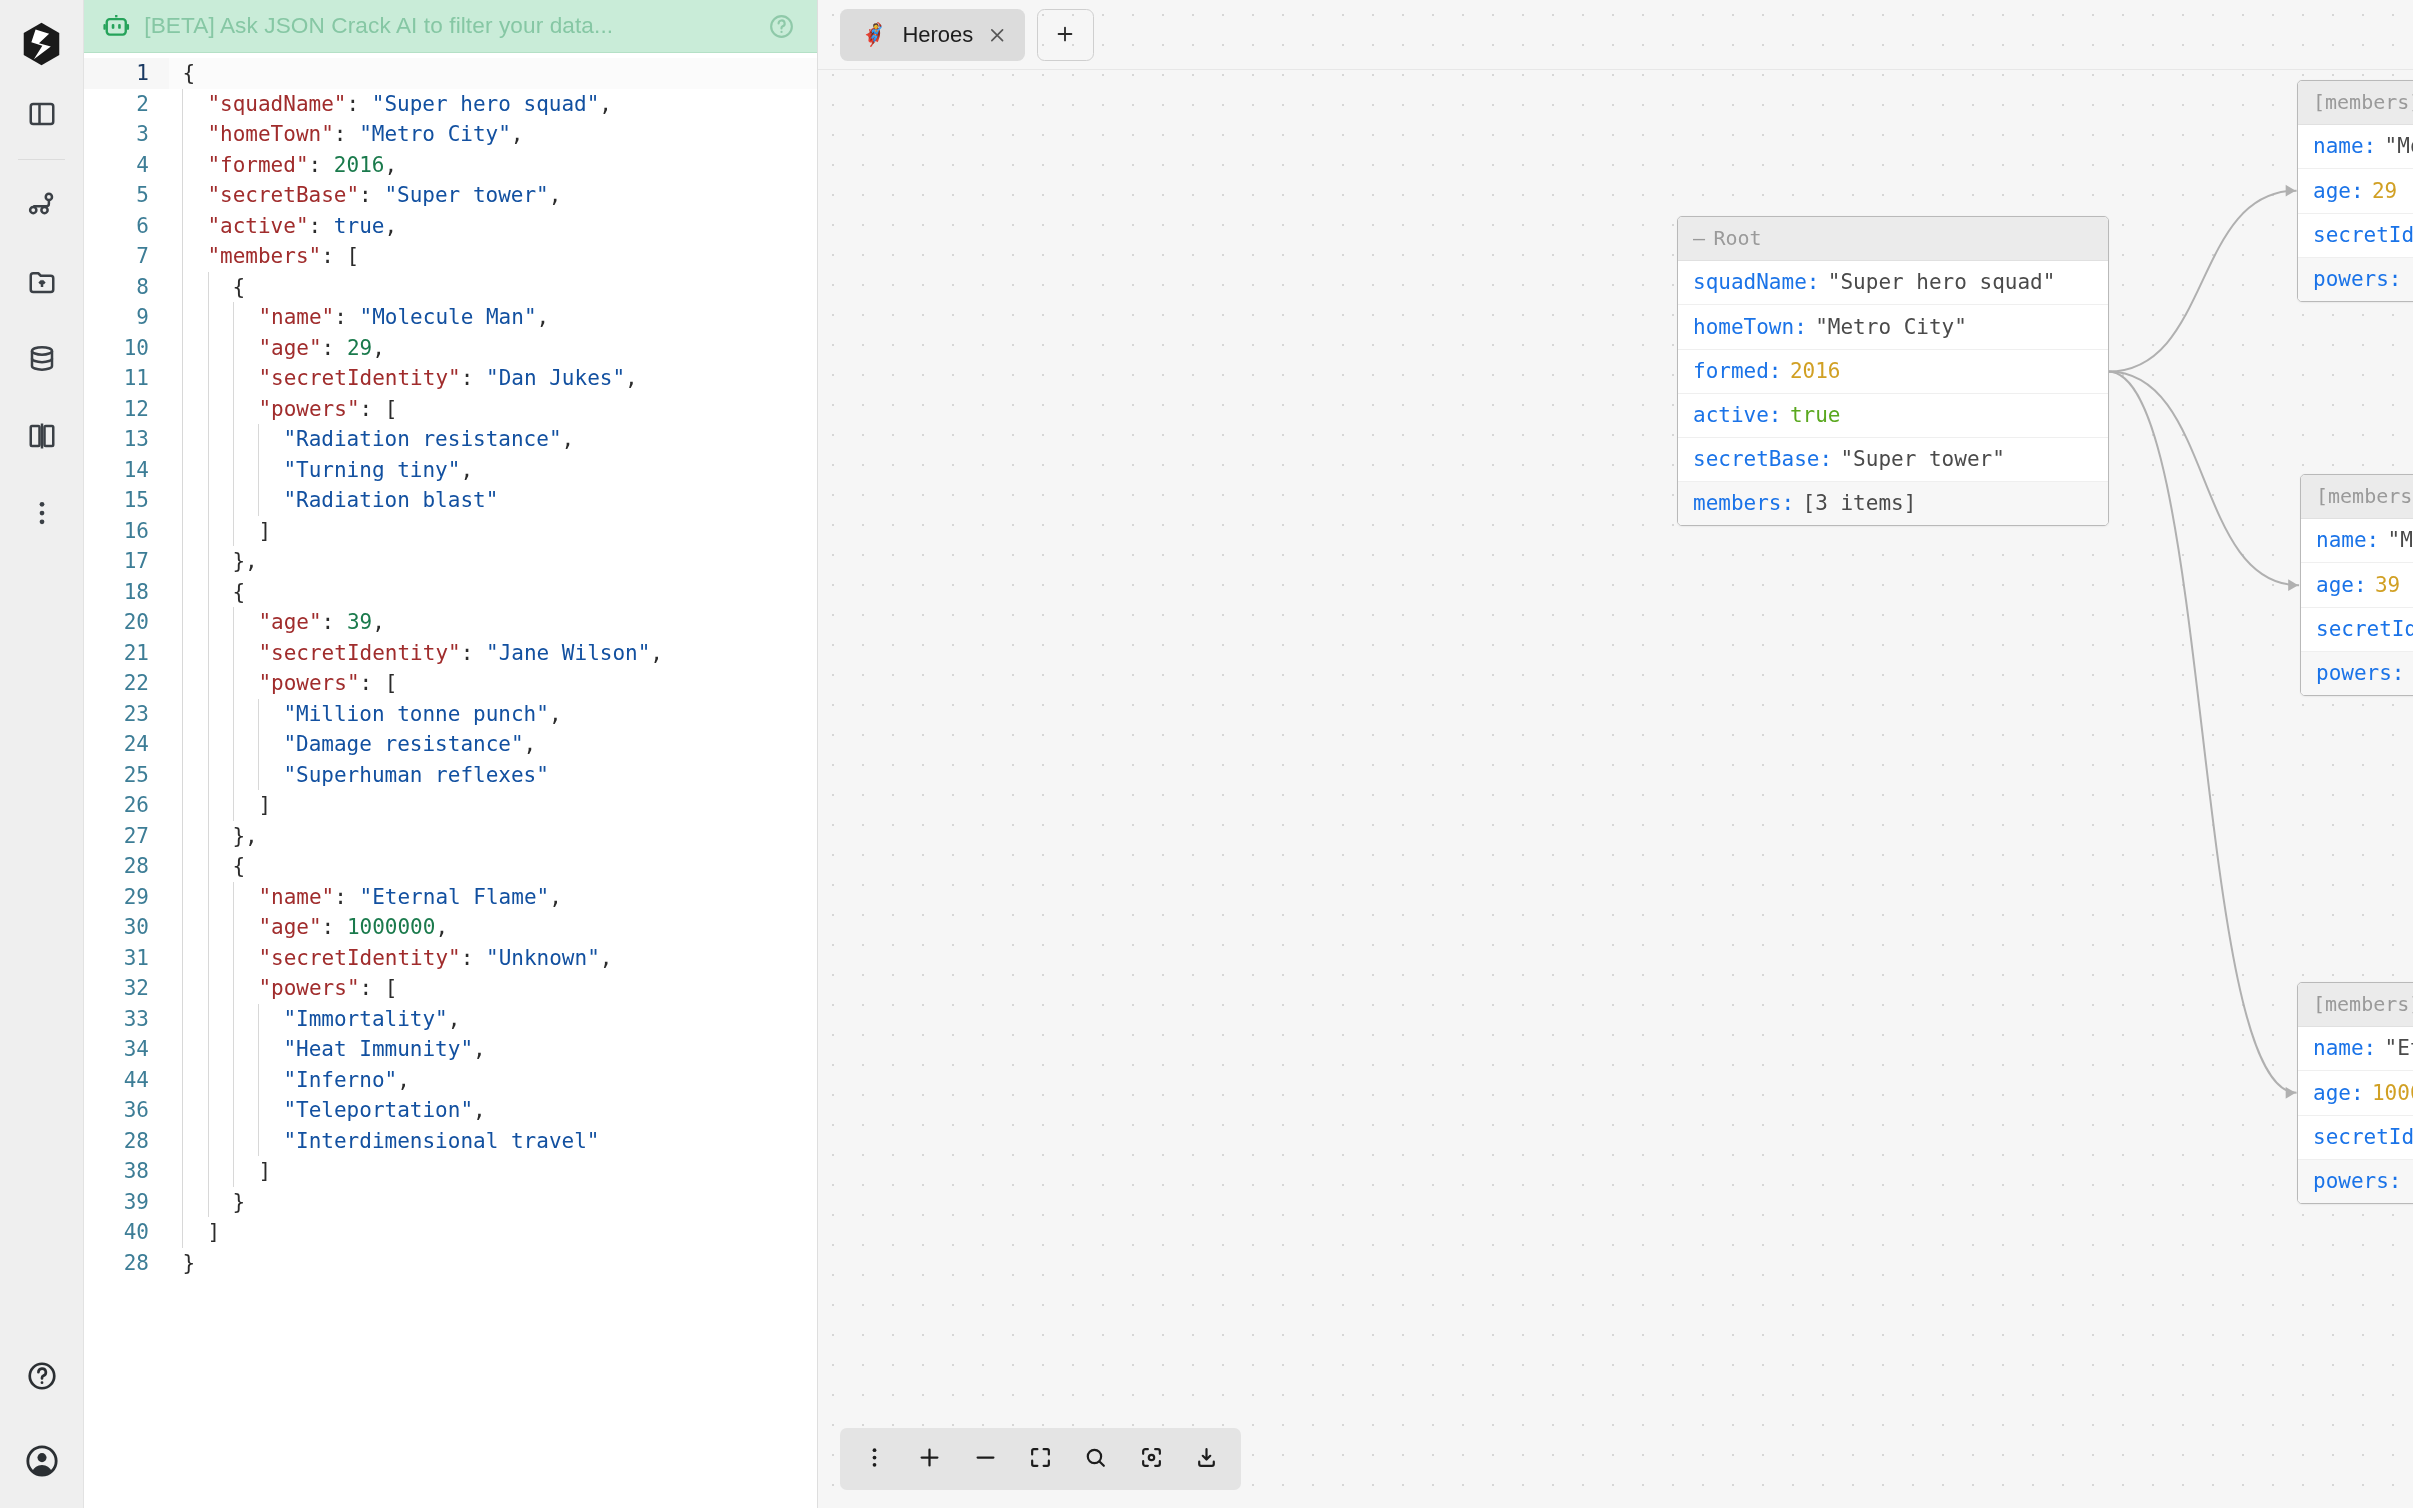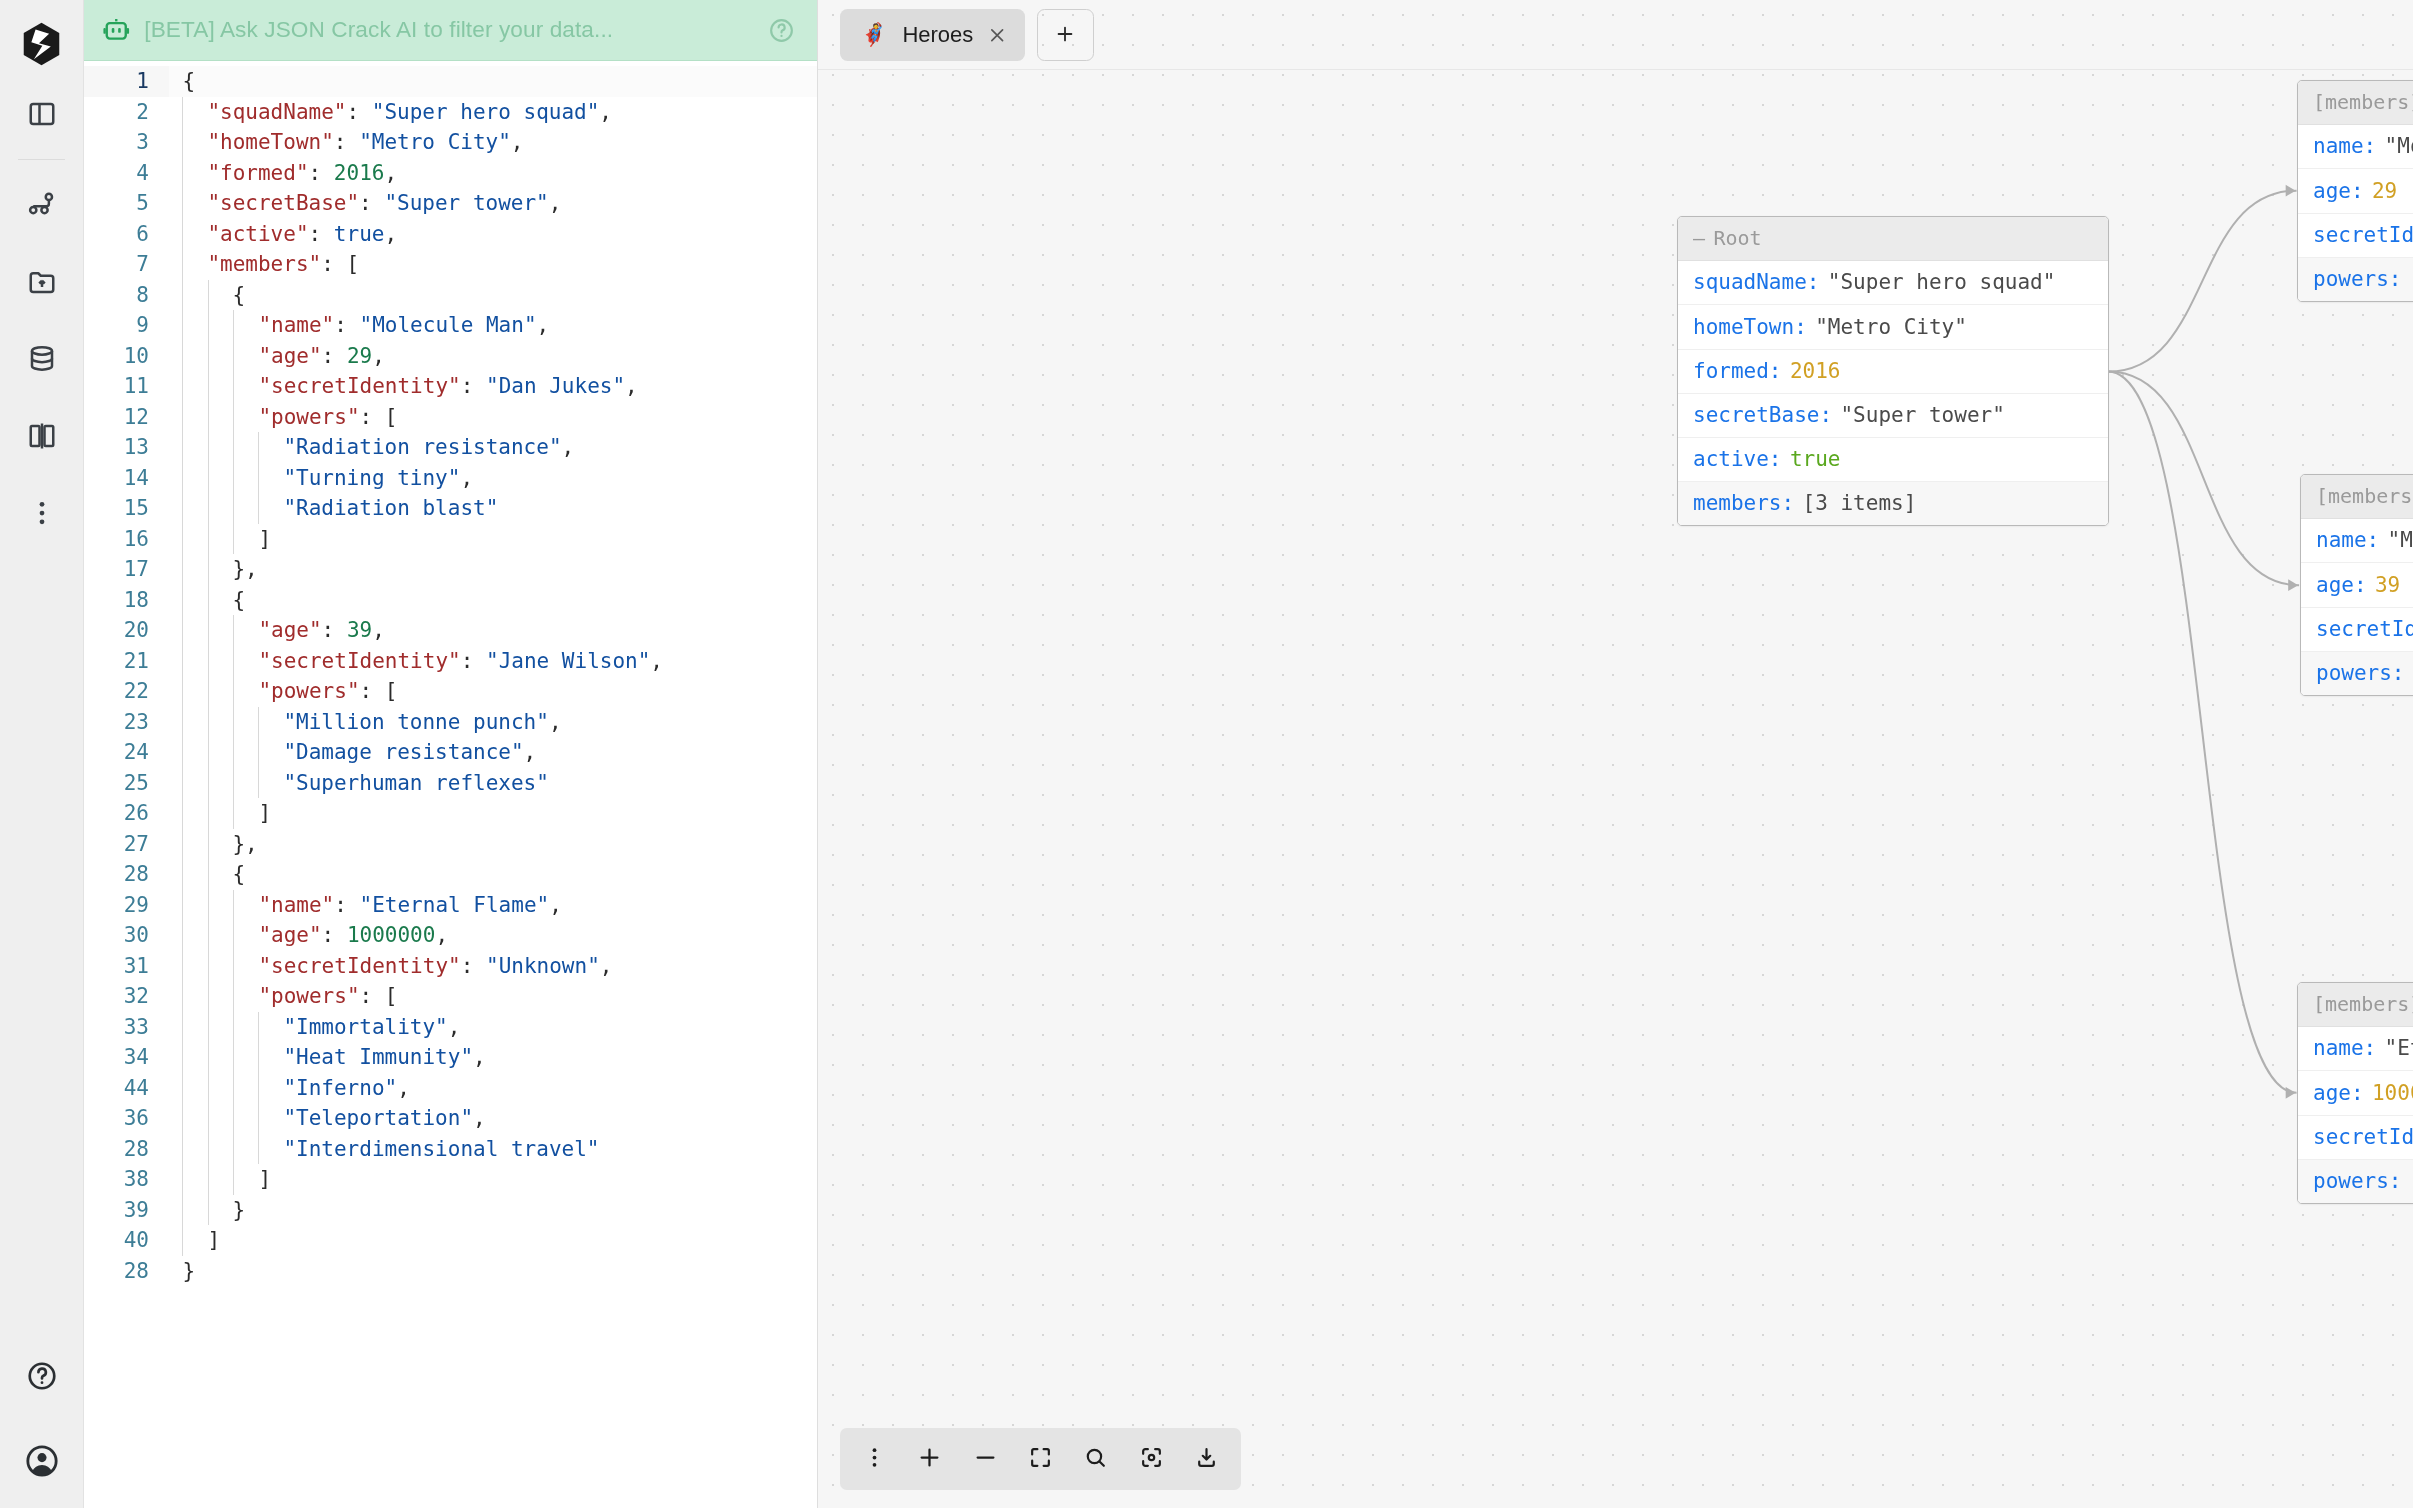--- a/index.html
+++ b/index.html
@@ -32,21 +32,21 @@
   
   #editor-pane {
     width:734px; height:100%;
     background:#ffffff;
     display:flex; flex-direction:column;
     border-right:0.8px solid #dedede;
     flex:none;
     position:relative;
   }
   #ai-bar {
-    height:61px; background:#c9ecd8;
+    height:53px; background:#c9ecd8;
     display:flex; align-items:center;
     padding:0 22px 0 18.4px;
     border-bottom:0.8px solid #b4e0c6;
     cursor:text;
   }
   #ai-bar .robot { flex:none; display:flex; align-items:center; }
   #ai-placeholder {
     flex:1 1 auto;
     margin-left:13.4px;
     font-size:22.6px;
@@ -399,26 +399,26 @@
           </div>
           <div class="row">
             <span class="rk">homeTown:</span>
             <span class="rv">"Metro City"</span>
           </div>
           <div class="row">
             <span class="rk">formed:</span>
             <span class="rv num">2016</span>
           </div>
           <div class="row">
+            <span class="rk">active:</span>
+            <span class="rv bool">true</span>
+          </div>
+          <div class="row">
             <span class="rk">secretBase:</span>
             <span class="rv">"Super tower"</span>
-          </div>
-          <div class="row">
-            <span class="rk">active:</span>
-            <span class="rv bool">true</span>
           </div>
           <div class="row shaded">
             <span class="rk">members:</span>
             <span class="rv cnt">[3 items]</span>
           </div>
         </div>
         <div class="node" style="left: 1479px; top: 80px; width: 401px;">
           <div class="node-head"><span>[members]</span></div>
           <div class="row">
             <span class="rk">name:</span>

